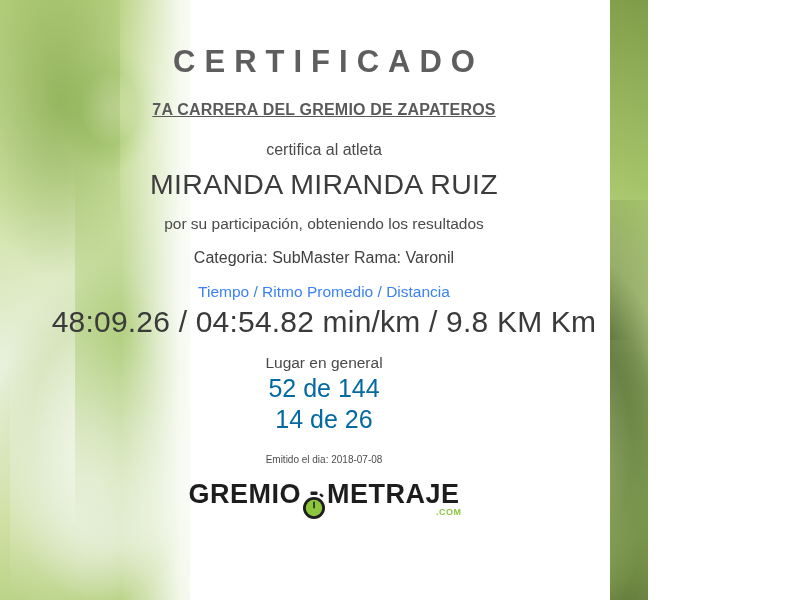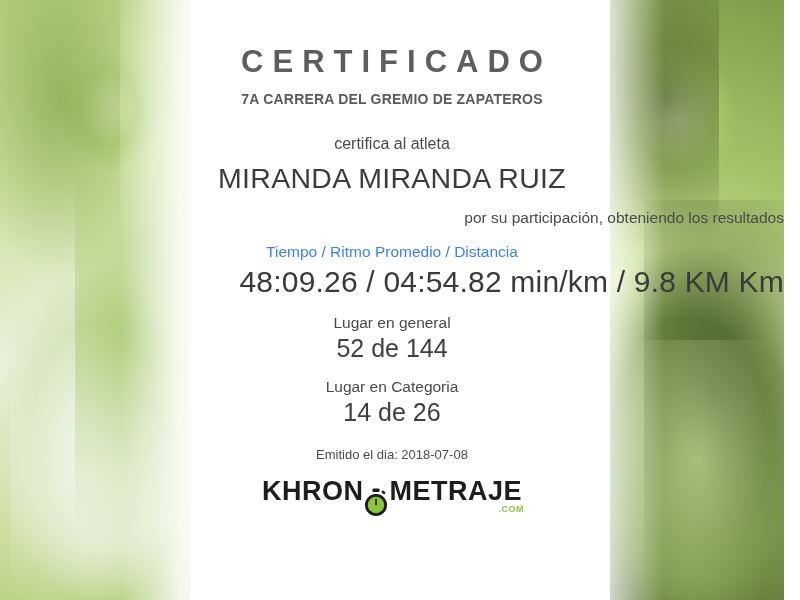--- a/index.html
+++ b/index.html
@@ -5,21 +5,21 @@
   html, body {
     margin: 0;
     padding: 0;
     background: #ffffff;
   }
   body {
     font-family: "Liberation Sans", sans-serif;
   }
   .certificate {
     position: relative;
-    width: 784px;
+    width: 648px;
     height: 600px;
     overflow: hidden;
     background: #ffffff;
   }
 
   
   .photo {
     position: absolute;
     top: 0;
     height: 600px;
@@ -114,73 +114,72 @@
 
   .title {
     margin-top: 44px;
     font-size: 31px;
     font-weight: bold;
     letter-spacing: 9px;
     color: #5e5e5e;
     text-indent: 9px;
   }
   .subtitle {
-    margin-top: 11px;
-    font-size: 14px;
+    margin-top: 21px;
+    font-size: 16px;
     font-weight: bold;
     color: #5a5a5a;
     letter-spacing: 0.2px;
+    text-decoration: underline;
   }
   .certifica {
-    margin-top: 28px;
+    margin-top: 22px;
     font-size: 16px;
     color: #4a4a4a;
   }
   .athlete {
     margin-top: 9px;
     font-size: 28.5px;
     color: #3c3c3c;
     letter-spacing: 0.3px;
   }
   .participacion {
     margin-top: 14px;
     font-size: 15.5px;
     color: #4a4a4a;
-    text-align: right;
   }
   .categoria {
     margin-top: 16px;
     font-size: 16px;
     color: #3f3f3f;
   }
   .result-label {
     margin-top: 16px;
     font-size: 15.5px;
     color: #3b82f6;
   }
   .result-value-big {
     margin-top: 4px;
     font-size: 30px;
     color: #3a3a3a;
     letter-spacing: 0.2px;
-    text-align: right;
   }
   .place-label {
     margin-top: 15px;
     font-size: 15.5px;
     color: #4a4a4a;
   }
   .place-value {
     margin-top: 2px;
     font-size: 25px;
-    color: #404040;
+    color: #0369a1;
   }
   .emitido {
     margin-top: 20px;
-    font-size: 13px;
+    font-size: 10px;
     color: #4d4d4d;
   }
 
   
   .logo {
     margin-top: 16px;
     display: inline-block;
     position: relative;
     line-height: 1;
   }
@@ -237,35 +236,35 @@
 
   <div class="content">
 
     <div class="title">CERTIFICADO</div>
     <div class="subtitle">7A CARRERA DEL GREMIO DE ZAPATEROS</div>
 
     <div class="certifica">certifica al atleta</div>
     <div class="athlete">MIRANDA MIRANDA RUIZ</div>
 
     <div class="participacion">por su participación, obteniendo los resultados</div>
+    <div class="categoria">Categoria: SubMaster Rama: Varonil</div>
 
     <div class="result-label">Tiempo / Ritmo Promedio / Distancia</div>
     <div class="result-value-big">48:09.26 / 04:54.82 min/km / 9.8 KM Km</div>
 
     <div class="place-label">Lugar en general</div>
     <div class="place-value">52 de 144</div>
 
 
-    <div class="place-label">Lugar en Categoria</div>
     <div class="place-value">14 de 26</div>
 
     <div class="emitido">Emitido el dia: 2018-07-08</div>
 
     <div class="logo">
-      <span class="logo-text">KHRON</span><span class="logo-o-wrap"><span class="logo-watch"><svg width="26" height="30" viewBox="0 0 26 30" xmlns="http://www.w3.org/2000/svg">
+      <span class="logo-text">GREMIO</span><span class="logo-o-wrap"><span class="logo-watch"><svg width="26" height="30" viewBox="0 0 26 30" xmlns="http://www.w3.org/2000/svg">
               <rect x="9.5" y="0.5" width="7" height="3.5" rx="1" fill="#1d1d1d"></rect>
               <rect x="18.5" y="3" width="4" height="2.6" rx="1" transform="rotate(38 20.5 4.3)" fill="#1d1d1d"></rect>
               <circle cx="13" cy="17" r="11" fill="#1d1d1d"></circle>
               <circle cx="13" cy="17" r="8.2" fill="#8cc63f"></circle>
               <rect x="12.3" y="10.5" width="1.5" height="7" rx="0.7" fill="#1d1d1d"></rect>
             </svg></span></span><span class="logo-text">METRAJE</span><span class="logo-com">.COM</span>
     </div>
 
   </div>
 </div>

